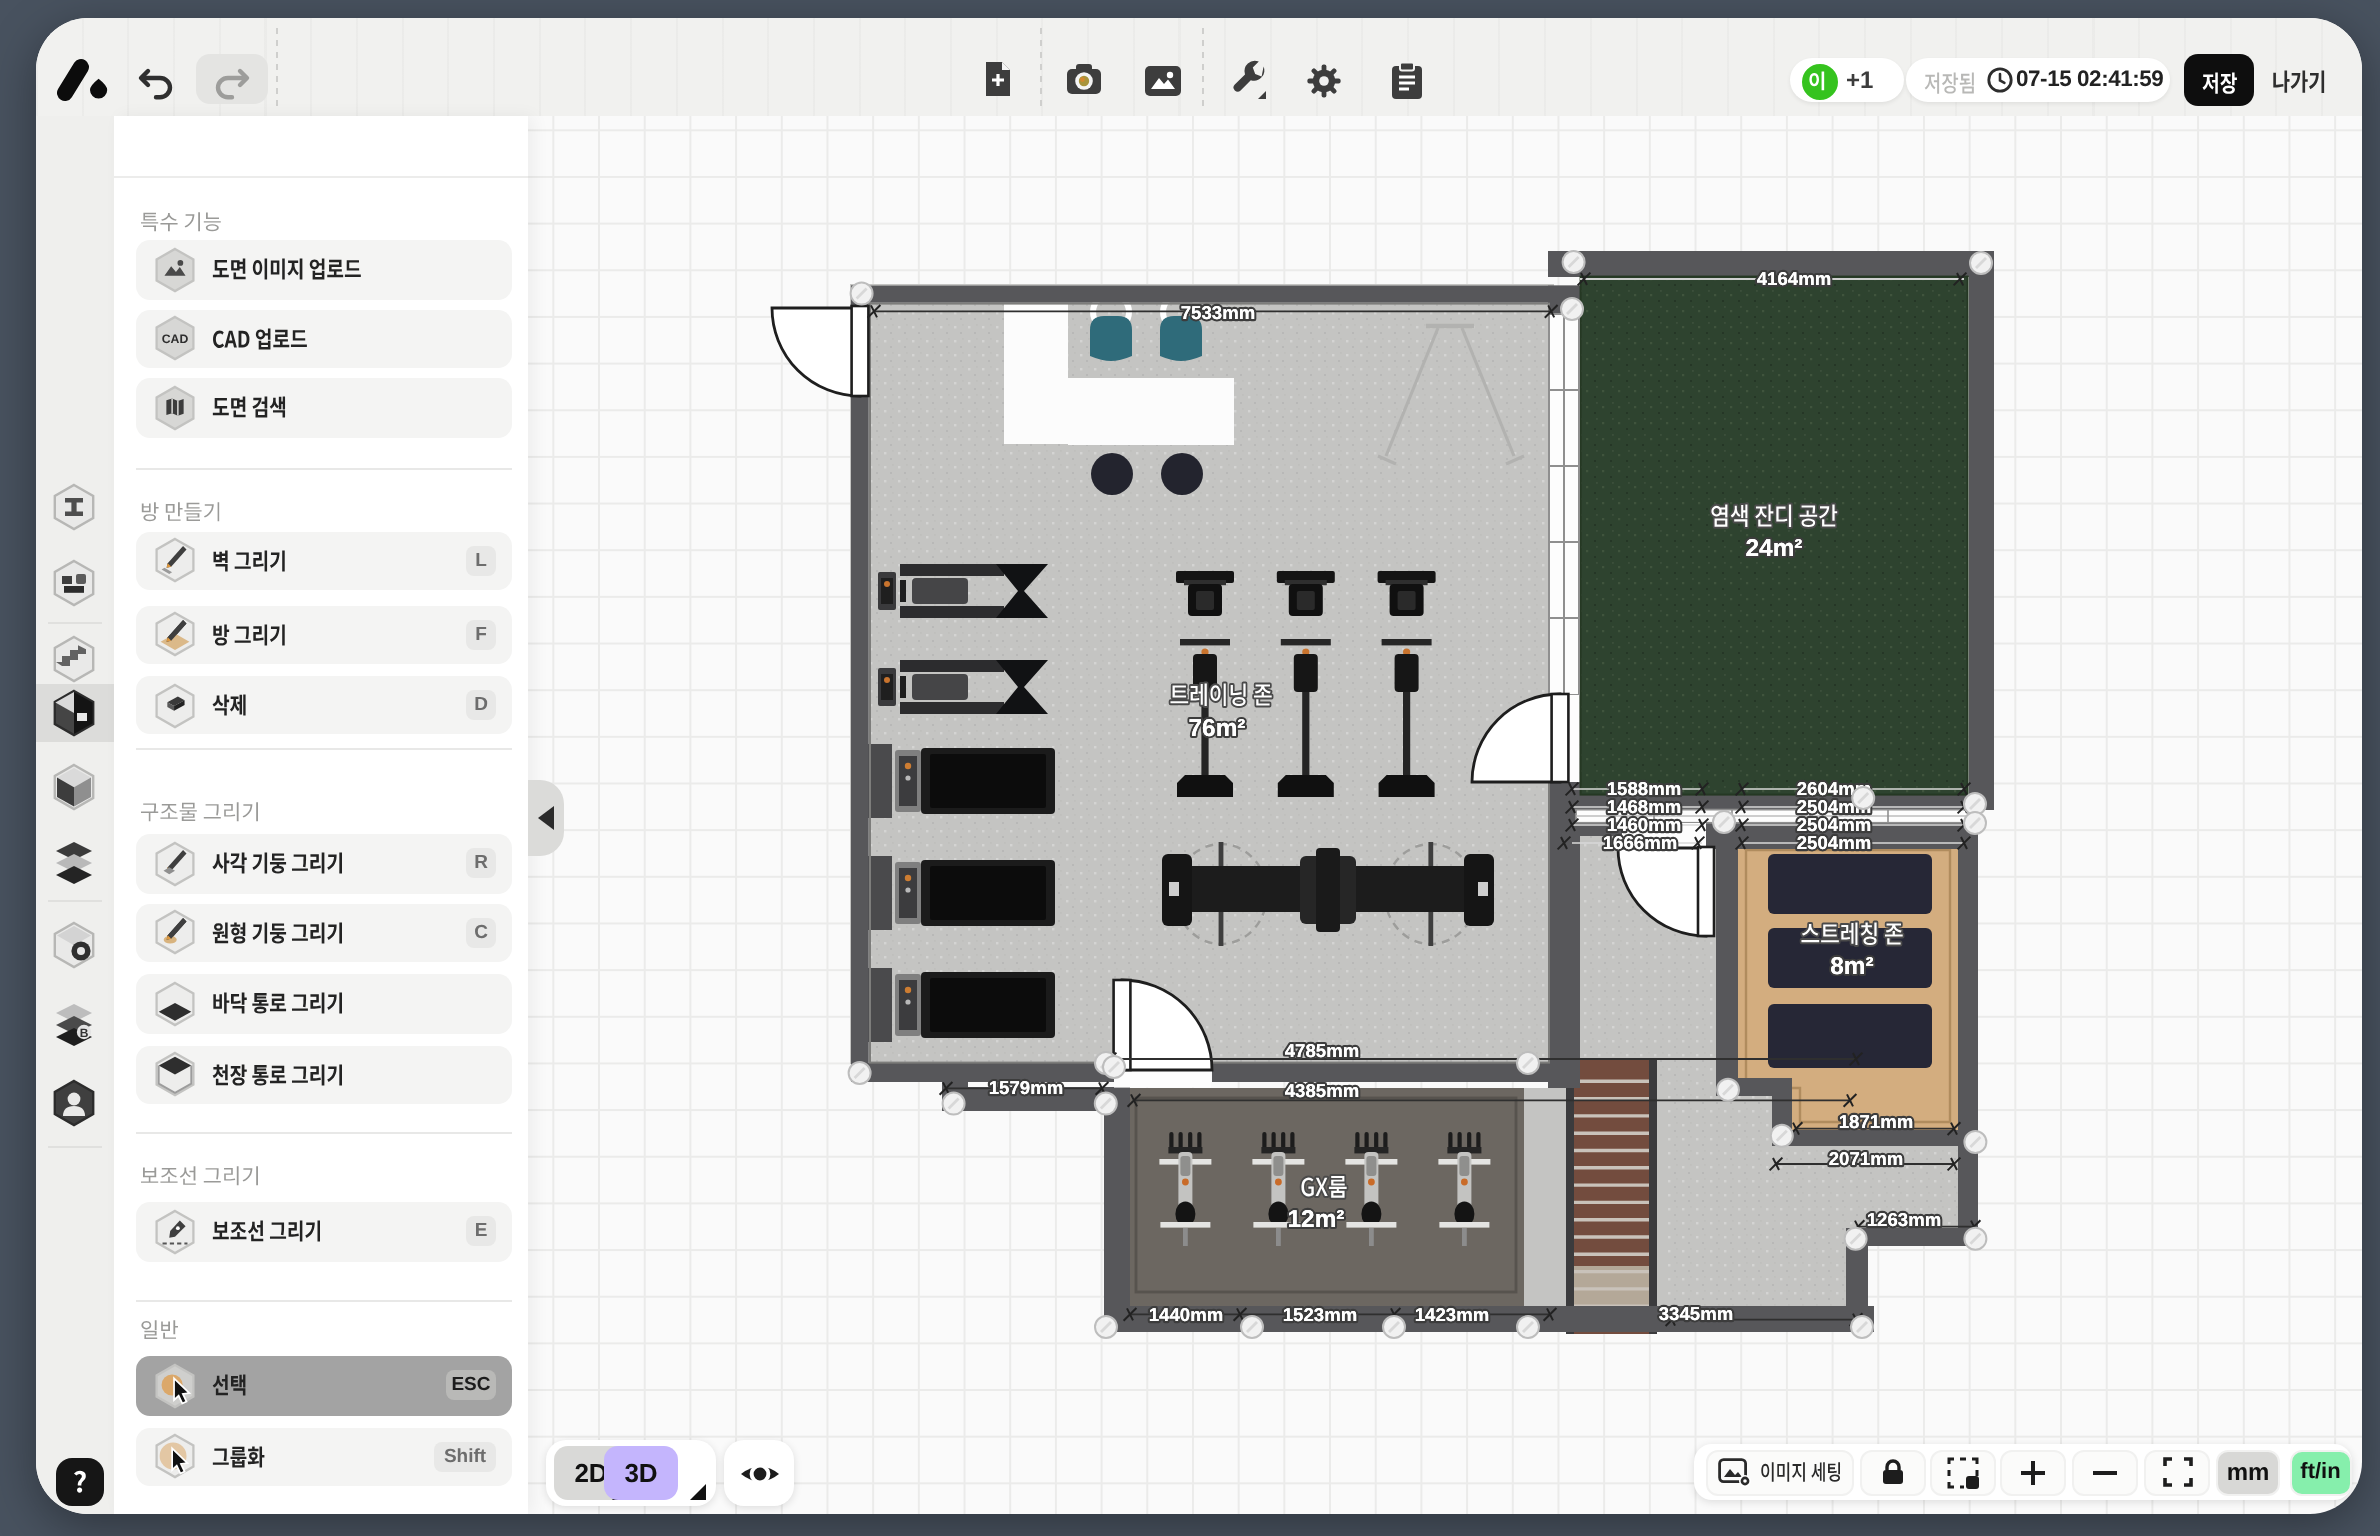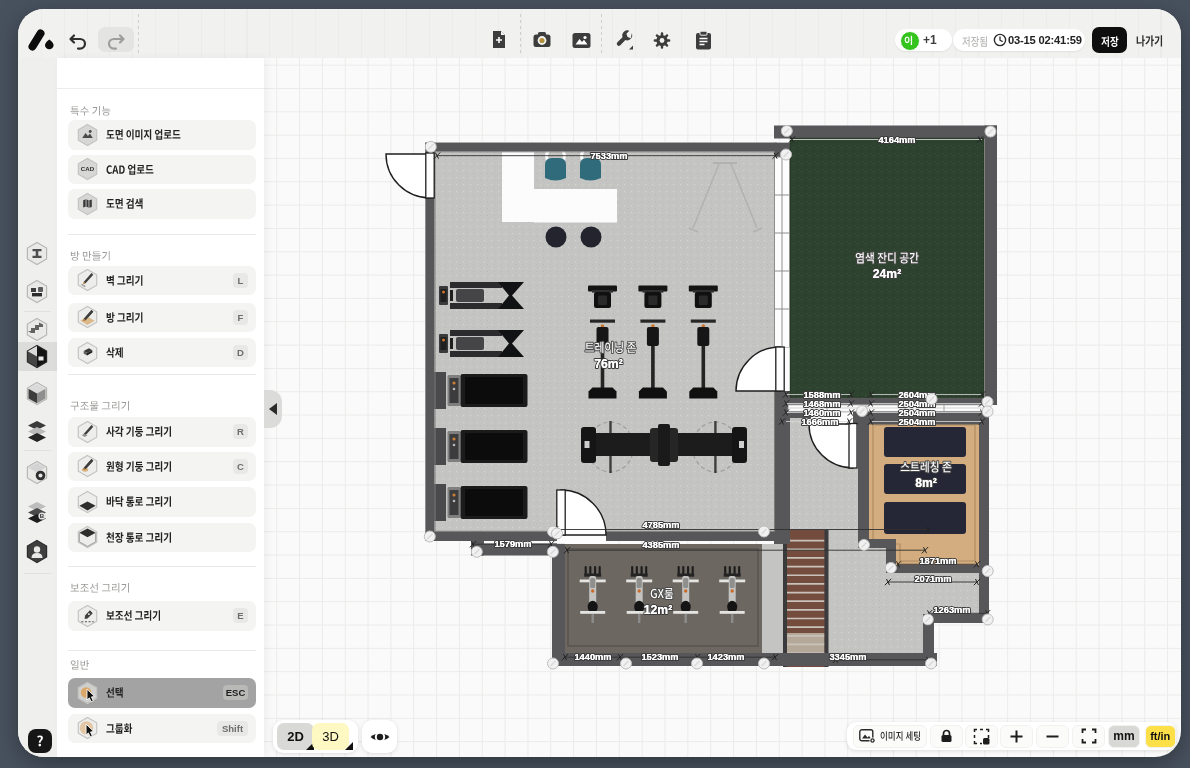--- a/index.html
+++ b/index.html
@@ -483,21 +483,21 @@
       <div style="position:absolute;left:935px;top:20px;width:132px;height:22px;border-radius:11px;background:#fff;box-shadow:0 1px 2px rgba(0,0,0,0.07)"></div>
       <div style="position:absolute;left:944px;top:23.9px">
         <svg width="26.0" height="17.2" viewBox="0 0 26.0 17.2" style="display:block;overflow:visible">
           <path transform="translate(0,12.9) scale(0.82,1)" d="M8 -9.6H9.2V1H8ZM6 -5.8H8.4V-4.8H6ZM3.1 -8H4V-6.7Q4 -5.8 3.8 -4.9Q3.6 -4.1 3.3 -3.3Q2.9 -2.6 2.3 -2Q1.8 -1.4 1.1 -1.1L0.4 -2Q1 -2.3 1.5 -2.8Q2 -3.3 2.4 -3.9Q2.7 -4.6 2.9 -5.3Q3.1 -6 3.1 -6.7ZM3.4 -8H4.3V-6.7Q4.3 -6 4.5 -5.4Q4.7 -4.7 5 -4.1Q5.4 -3.5 5.9 -3Q6.4 -2.5 7 -2.2L6.3 -1.3Q5.6 -1.6 5.1 -2.2Q4.5 -2.7 4.1 -3.5Q3.8 -4.2 3.6 -5Q3.4 -5.8 3.4 -6.7ZM0.8 -8.5H6.6V-7.5H0.8Z M13.6 -8.4H14.6V-7.6Q14.6 -6.7 14.2 -5.8Q13.9 -5 13.2 -4.3Q12.6 -3.7 11.6 -3.3L11 -4.3Q11.8 -4.6 12.4 -5.1Q13 -5.6 13.3 -6.3Q13.6 -6.9 13.6 -7.6ZM13.8 -8.4H14.8V-7.7Q14.8 -7 15.1 -6.4Q15.4 -5.8 15.9 -5.3Q16.5 -4.9 17.3 -4.6L16.7 -3.7Q15.8 -4 15.1 -4.6Q14.5 -5.2 14.2 -5.9Q13.8 -6.7 13.8 -7.7ZM11.4 -8.8H17V-7.8H11.4ZM18.1 -9.6H19.3V-3.3H18.1ZM19 -7H20.8V-6H19ZM15.9 -3Q17 -3 17.8 -2.8Q18.6 -2.6 19 -2.1Q19.4 -1.7 19.4 -1.1Q19.4 -0.4 19 0Q18.6 0.5 17.8 0.7Q17 0.9 15.9 0.9Q14.9 0.9 14.1 0.7Q13.3 0.5 12.8 0Q12.4 -0.4 12.4 -1.1Q12.4 -1.7 12.8 -2.1Q13.3 -2.6 14.1 -2.8Q14.9 -3 15.9 -3ZM15.9 -2.1Q15.2 -2.1 14.7 -2Q14.2 -1.8 13.9 -1.6Q13.6 -1.4 13.6 -1.1Q13.6 -0.7 13.9 -0.5Q14.2 -0.2 14.7 -0.1Q15.2 -0 15.9 -0Q16.7 -0 17.2 -0.1Q17.7 -0.2 18 -0.5Q18.2 -0.7 18.2 -1.1Q18.2 -1.4 18 -1.6Q17.7 -1.8 17.2 -2Q16.7 -2.1 15.9 -2.1Z M24.6 -6H25.8V-4.2H24.6ZM29.2 -9.6H30.4V-3.2H29.2ZM21.9 -3.5 21.8 -4.5Q22.7 -4.5 23.8 -4.5Q25 -4.5 26.2 -4.6Q27.3 -4.6 28.4 -4.8L28.5 -4Q27.4 -3.8 26.2 -3.7Q25 -3.6 23.9 -3.6Q22.8 -3.5 21.9 -3.5ZM23.4 -2.7H30.4V0.8H23.4ZM29.2 -1.7H24.6V-0.1H29.2ZM22.6 -6.6H27.8V-5.6H22.6ZM22.6 -9H27.7V-8H23.9V-6.2H22.6Z" fill="#b8b8b6"></path>
         </svg>
       </div>
       <svg width="14" height="14" viewBox="0 0 14 14" style="position:absolute;left:975px;top:24px">
         <circle cx="7" cy="7" r="5.6" fill="none" stroke="#2d2d2d" stroke-width="1.4"></circle>
         <path d="M7,4 V7.2 L9.2,8.4" fill="none" stroke="#2d2d2d" stroke-width="1.3" stroke-linecap="round"></path>
       </svg>
-      <div style="position:absolute;left:990px;top:19px;height:24px;display:flex;align-items:center;font-size:11.2px;font-weight:bold;color:#222;letter-spacing:-0.2px">03-15 02:41:59</div>
+      <div style="position:absolute;left:990px;top:19px;height:24px;display:flex;align-items:center;font-size:11.2px;font-weight:bold;color:#222;letter-spacing:-0.2px">07-15 02:41:59</div>
       <div style="position:absolute;left:1074px;top:18px;width:35px;height:26px;border-radius:7px;background:#0e0e0e"></div>
       <div style="position:absolute;left:1082.6px;top:23.7px">
         <svg width="17.8" height="17.2" viewBox="0 0 17.8 17.2" style="display:block;overflow:visible">
           <path transform="translate(0,12.9) scale(0.84,1)" d="M7.9 -9.6H9.4V1H7.9ZM6 -5.9H8.2V-4.7H6ZM2.9 -8H4.1V-7Q4.1 -6 4 -5.1Q3.8 -4.2 3.4 -3.4Q3.1 -2.6 2.5 -1.9Q1.9 -1.3 1.2 -0.9L0.3 -2.2Q1 -2.5 1.5 -3Q2 -3.5 2.3 -4.2Q2.6 -4.8 2.8 -5.5Q2.9 -6.3 2.9 -7ZM3.3 -8H4.5V-7Q4.5 -6.3 4.6 -5.6Q4.8 -4.9 5.1 -4.3Q5.4 -3.7 5.9 -3.2Q6.4 -2.7 7.1 -2.4L6.2 -1.2Q5.5 -1.5 4.9 -2.1Q4.4 -2.7 4 -3.5Q3.6 -4.3 3.5 -5.2Q3.3 -6.1 3.3 -7ZM0.7 -8.6H6.7V-7.4H0.7Z M13.4 -8.4H14.7V-7.8Q14.7 -6.8 14.3 -5.9Q14 -4.9 13.4 -4.3Q12.7 -3.6 11.7 -3.2L10.9 -4.4Q11.8 -4.7 12.3 -5.3Q12.9 -5.8 13.2 -6.4Q13.4 -7.1 13.4 -7.8ZM13.7 -8.4H15V-7.8Q15 -7.2 15.2 -6.6Q15.5 -6 16 -5.5Q16.5 -5.1 17.4 -4.8L16.7 -3.6Q15.7 -3.9 15 -4.5Q14.4 -5.2 14 -6Q13.7 -6.8 13.7 -7.8ZM11.3 -8.9H17V-7.7H11.3ZM17.9 -9.6H19.4V-3.3H17.9ZM19 -7.2H20.8V-5.9H19ZM16 -3.1Q17.1 -3.1 17.9 -2.9Q18.7 -2.6 19.1 -2.2Q19.6 -1.7 19.6 -1.1Q19.6 -0.4 19.1 0.1Q18.7 0.5 17.9 0.8Q17.1 1 16 1Q14.8 1 14 0.8Q13.2 0.5 12.8 0.1Q12.3 -0.4 12.3 -1.1Q12.3 -1.7 12.8 -2.2Q13.2 -2.6 14 -2.9Q14.8 -3.1 16 -3.1ZM16 -1.9Q15.3 -1.9 14.8 -1.8Q14.3 -1.7 14.1 -1.6Q13.9 -1.4 13.9 -1.1Q13.9 -0.8 14.1 -0.6Q14.3 -0.4 14.8 -0.3Q15.3 -0.2 16 -0.2Q16.6 -0.2 17.1 -0.3Q17.6 -0.4 17.8 -0.6Q18 -0.8 18 -1.1Q18 -1.4 17.8 -1.6Q17.6 -1.7 17.1 -1.8Q16.6 -1.9 16 -1.9Z" fill="#fff"></path>
         </svg>
       </div>
       <div style="position:absolute;left:1118.4px;top:23.3px">
         <svg width="27.2" height="18.0" viewBox="0 0 27.2 18.0" style="display:block;overflow:visible">
           <path transform="translate(0,13.4) scale(0.82,1)" d="M8.8 -5.9H10.7V-4.5H8.8ZM7.6 -10.1H9.2V1H7.6ZM0.8 -9H2.4V-2.1H0.8ZM0.8 -3H1.8Q3 -3 4.2 -3.1Q5.5 -3.2 6.9 -3.4L7 -2.1Q5.7 -1.9 4.3 -1.8Q3 -1.7 1.8 -1.7H0.8Z M18.6 -10.1H20.2V1H18.6ZM19.8 -5.8H21.8V-4.5H19.8ZM15.7 -8.9H17.3Q17.3 -7.2 16.8 -5.8Q16.3 -4.3 15.2 -3Q14.2 -1.8 12.3 -0.9L11.4 -2.1Q12.9 -2.8 13.8 -3.8Q14.8 -4.7 15.2 -5.9Q15.7 -7.1 15.7 -8.6ZM12 -8.9H16.5V-7.6H12Z M30.2 -10.1H31.8V1.1H30.2ZM26.9 -8.9H28.5Q28.5 -7.6 28.3 -6.5Q28 -5.3 27.5 -4.3Q26.9 -3.3 25.9 -2.4Q24.9 -1.5 23.4 -0.8L22.6 -2.1Q24.2 -2.9 25.2 -3.8Q26.1 -4.7 26.5 -5.9Q26.9 -7.1 26.9 -8.6ZM23.2 -8.9H27.7V-7.6H23.2Z" fill="#2e2e2e"></path>
         </svg>
@@ -774,21 +774,21 @@
   <div class="tab">
       <svg width="10" height="12" viewBox="0 0 10 12" style="position:absolute;left:4px;top:13px">
         <path d="M9,0 V12 L1,6 Z" fill="#2b2b2b"></path>
       </svg>
     </div>
   <div style="position:absolute;left:255px;top:710.5px;width:85px;height:33.5px;border-radius:10px;background:#fff;box-shadow:0 1px 4px rgba(0,0,0,0.12)"></div>
     <div style="position:absolute;left:259px;top:714px;width:37px;height:26.5px;border-radius:7px;background:#d9d9d7;display:flex;align-items:center;justify-content:center;font-size:13px;font-weight:bold;color:#111">2D</div>
     <svg width="8" height="8" style="position:absolute;left:288px;top:733px">
       <path d="M8,0 V8 H0 Z" fill="#111"></path>
     </svg>
-    <div style="position:absolute;left:294px;top:714px;width:37px;height:26.5px;border-radius:7px;background:#fef9c3;display:flex;align-items:center;justify-content:center;font-size:13px;font-weight:normal;color:#111">3D</div>
+    <div style="position:absolute;left:284px;top:714px;width:37px;height:26.5px;border-radius:7px;background:#c4b5fd;display:flex;align-items:center;justify-content:center;font-size:13px;font-weight:bold;color:#111">3D</div>
     <svg width="8" height="8" style="position:absolute;left:327px;top:733px">
       <path d="M8,0 V8 H0 Z" fill="#111"></path>
     </svg>
     <div style="position:absolute;left:344px;top:710.5px;width:35px;height:33.5px;border-radius:10px;background:#fff;box-shadow:0 1px 4px rgba(0,0,0,0.12)"></div>
     <svg width="22" height="22" viewBox="0 0 22 22" style="position:absolute;left:350.5px;top:716.5px">
       <path d="M1.5,11 Q11,3.5 20.5,11 Q11,18.5 1.5,11 Z" fill="#1c1c1c"></path>
       <circle cx="11" cy="11" r="4.2" fill="#1c1c1c" stroke="#fff" stroke-width="2"></circle>
     </svg>
     <div style="position:absolute;left:9.5px;top:720px;width:24px;height:24px;border-radius:8px;background:#161616"><svg width="24" height="24" viewBox="0 0 24 24">
         <path transform="translate(8.4,17.2)" d="M2.5 -3.5Q2.4 -4.2 2.6 -4.7Q2.7 -5.3 3 -5.7Q3.4 -6.1 3.7 -6.5Q4 -6.9 4.3 -7.3Q4.5 -7.6 4.5 -8Q4.5 -8.4 4.4 -8.6Q4.2 -8.9 4 -9Q3.7 -9.2 3.3 -9.2Q2.9 -9.2 2.5 -9Q2.1 -8.7 1.8 -8.4L0.6 -9.4Q1.2 -10 1.9 -10.4Q2.7 -10.8 3.6 -10.8Q4.4 -10.8 5.1 -10.5Q5.8 -10.2 6.1 -9.7Q6.5 -9.1 6.5 -8.2Q6.5 -7.6 6.3 -7.1Q6 -6.6 5.7 -6.2Q5.3 -5.8 5 -5.4Q4.6 -5 4.4 -4.6Q4.2 -4.1 4.3 -3.5ZM3.4 0.2Q2.8 0.2 2.5 -0.2Q2.1 -0.6 2.1 -1.2Q2.1 -1.7 2.5 -2.1Q2.8 -2.5 3.4 -2.5Q3.9 -2.5 4.3 -2.1Q4.7 -1.7 4.7 -1.2Q4.7 -0.6 4.3 -0.2Q3.9 0.2 3.4 0.2Z" fill="#fff"></path>
@@ -833,15 +833,15 @@
     <div style="position:absolute;left:1054px;top:715.5px;width:33px;height:23px;border-radius:6px;background:#fbfbfa;display:flex;align-items:center;justify-content:center;border:1px solid #f1f1f0;box-sizing:border-box">
       <svg width="16" height="16" viewBox="0 0 16 16">
         <g stroke="#1d1d1d" stroke-width="1.8" fill="none">
           <path d="M1.5,5 V1.5 H5 M11,1.5 h3.5 V5 M14.5,11 v3.5 H11 M5,14.5 H1.5 V11"></path>
         </g>
       </svg>
     </div>
     <div style="position:absolute;left:1090px;top:715.5px;width:32px;height:23px;border-radius:6px;background:#d8d8d6;display:flex;align-items:center;justify-content:center;border:1px solid #f1f1f0;box-sizing:border-box">
       <span style="font-size:12px;font-weight:bold;color:#111">mm</span>
     </div>
-    <div style="position:absolute;left:1126.5px;top:715.5px;width:31.5px;height:23px;border-radius:6px;background:#fde047;display:flex;align-items:center;justify-content:center;border:1px solid #f1f1f0;box-sizing:border-box">
+    <div style="position:absolute;left:1126.5px;top:715.5px;width:31.5px;height:23px;border-radius:6px;background:#86efac;display:flex;align-items:center;justify-content:center;border:1px solid #f1f1f0;box-sizing:border-box">
       <span style="font-size:11px;font-weight:bold;color:#111">ft/in</span>
     </div>
 </div>
 </body></html>

